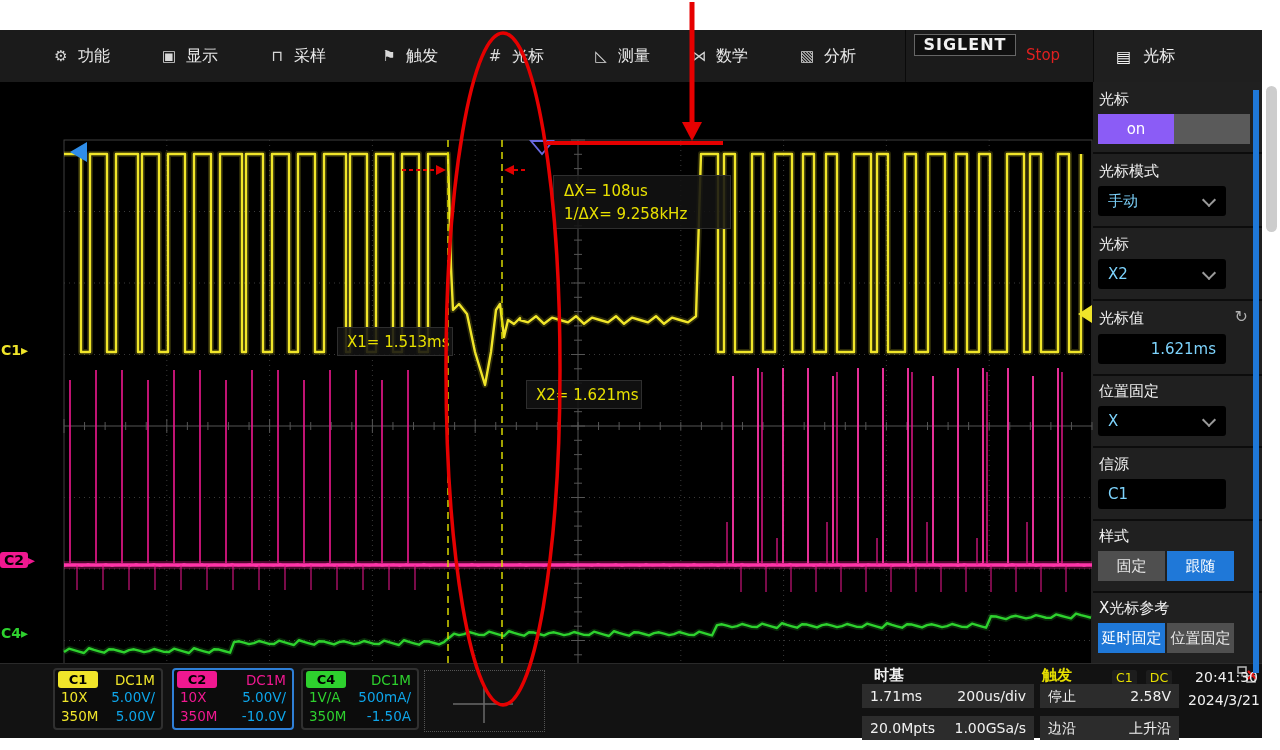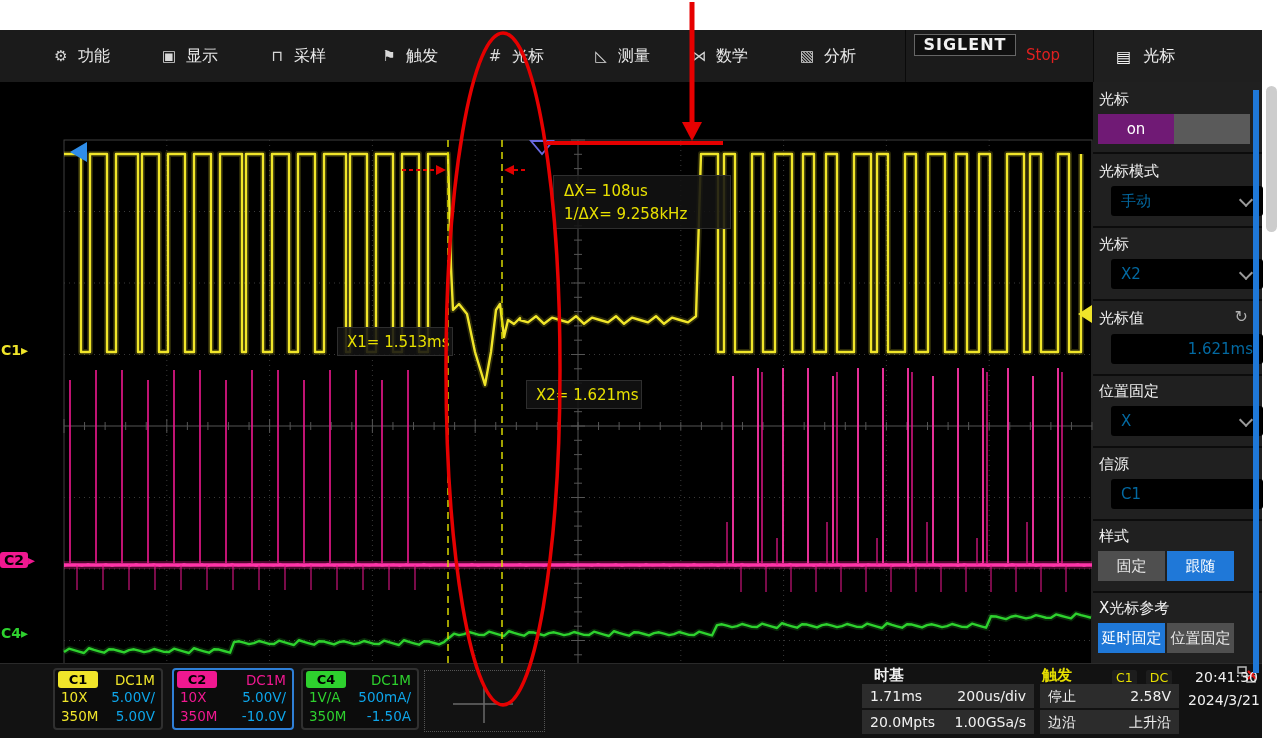--- a/index.html
+++ b/index.html
@@ -15,43 +15,43 @@
   #siglent-logo{position:absolute;left:8px;top:4px;width:100px;height:20px;color:#f2f2f2;font-weight:bold;font-size:16px;letter-spacing:1px;border:1px solid #666;text-align:center;line-height:19px;background:#101010;}
   #run-state{position:absolute;left:120px;top:16px;color:#e02020;font-size:15px;font-weight:normal;}
   #freq-readout{position:absolute;left:4px;top:27px;width:176px;height:22px;background:#0a0a0a;color:#e8e000;font-size:13.5px;text-align:center;line-height:22px;}
   #panel-header{position:absolute;left:1093px;top:0;width:169px;height:52px;border-left:1px solid #0a0a0a;display:flex;align-items:center;gap:12px;padding-left:22px;box-sizing:border-box;color:#f0f0f0;font-size:16px;background:#1f1f1f;}
   
   #main-area{position:absolute;left:0;top:52px;width:1093px;height:581px;background:#000;}
   #wave{position:absolute;left:0;top:0;}
   
   #sidebar{position:absolute;left:1093px;top:52px;width:169px;height:581px;background:#202020;box-sizing:border-box;}
   .sb-label{position:absolute;left:6px;color:#f2f2f2;font-size:15px;}
-  .sb-field{position:absolute;left:18px;width:152px;height:30px;background:#000;border-radius:3px;color:#0369a1;font-size:15px;line-height:30px;padding:0 10px;box-sizing:border-box;}
+  .sb-field{position:absolute;left:5px;width:128px;height:30px;background:#000;border-radius:3px;color:#7dd3fc;font-size:15px;line-height:30px;padding:0 10px;box-sizing:border-box;}
   .sb-field.right{text-align:right;}
   .chev{position:absolute;right:12px;top:9px;width:8px;height:8px;border-right:2px solid #9a9a9a;border-bottom:2px solid #9a9a9a;transform:rotate(45deg);}
   .sb-sep{position:absolute;left:0;width:169px;height:2px;background:#0c0c0c;}
   .seg{position:absolute;left:5px;width:152px;height:30px;display:flex;}
   .seg>div{flex:1;text-align:center;line-height:30px;font-size:15px;color:#e8e8e8;background:#4f4f4f;margin-right:2px;}
   .seg>div:last-child{margin-right:16px;}
   .seg>div.sel{background:#1f78d8;color:#fff;}
   #toggle{position:absolute;left:5px;width:152px;height:30px;display:flex;}
-  #toggle .on{flex:1;background:#701a75;color:#fff;text-align:center;line-height:30px;font-size:15px;}
+  #toggle .on{flex:1;background:#8b5cf6;color:#fff;text-align:center;line-height:30px;font-size:15px;}
   #toggle .off{flex:1;background:#5a5a5a;}
   #refresh-ic{position:absolute;right:14px;color:#b0b0b0;font-size:16px;}
   #blue-strip{position:absolute;left:1253px;top:60px;width:6px;height:583px;background:#1f78d8;}
   
   #bottombar{position:absolute;left:0;top:633px;width:1262px;height:74px;background:#121212;border-top:1px solid #2a2a2a;}
   .chbox{position:absolute;top:4px;height:62px;background:#0c0c0c;border:2px solid #303030;border-radius:4px;box-sizing:border-box;font-size:13.5px;}
   .chrow1{display:flex;justify-content:space-between;align-items:center;padding:1px 6px 0 3px;}
   .chbadge{display:inline-block;min-width:32px;text-align:center;border-radius:3px;color:#000;font-weight:bold;font-size:13px;padding:1px 4px;}
   .chrow{display:flex;justify-content:space-between;padding:0 6px;line-height:19px;}
   .chrow .r{color:#0ea5e9;}
   #preview-box{position:absolute;left:424px;top:6px;width:121px;height:62px;border:1px dotted #555;box-sizing:border-box;}
   .tb-label{position:absolute;font-size:15px;font-weight:bold;color:#f0f0f0;}
-  .tb-rows{position:absolute;display:flex;flex-direction:column;gap:2px;}
+  .tb-rows{position:absolute;display:flex;flex-direction:column;gap:8px;}
   .tb-row{display:flex;justify-content:space-between;background:#2c2c2c;color:#f0f0f0;font-size:14px;line-height:24px;padding:0 8px;}
   .badge-dark{display:inline-block;background:#1d1d1d;color:#e8e000;font-size:12.5px;padding:0 4px;border-radius:2px;margin-left:4px;}
   #clock{position:absolute;left:1188px;top:2px;width:70px;text-align:right;color:#f0f0f0;font-size:14px;line-height:23px;}
   
   .readout-box{position:absolute;background:rgba(18,18,18,0.88);border:1px solid #2e2e2e;color:#e8e000;font-size:15px;}
   #dx-box{left:553px;top:93px;width:178px;height:54px;padding:4px 10px;box-sizing:border-box;line-height:23px;}
   #x1-box{left:337px;top:245px;width:116px;height:29px;line-height:29px;padding-left:9px;box-sizing:border-box;}
   #x2-box{left:526px;top:298px;width:116px;height:29px;line-height:29px;padding-left:9px;box-sizing:border-box;}
   .chan-mark{position:absolute;font-weight:bold;font-size:14px;}
   

